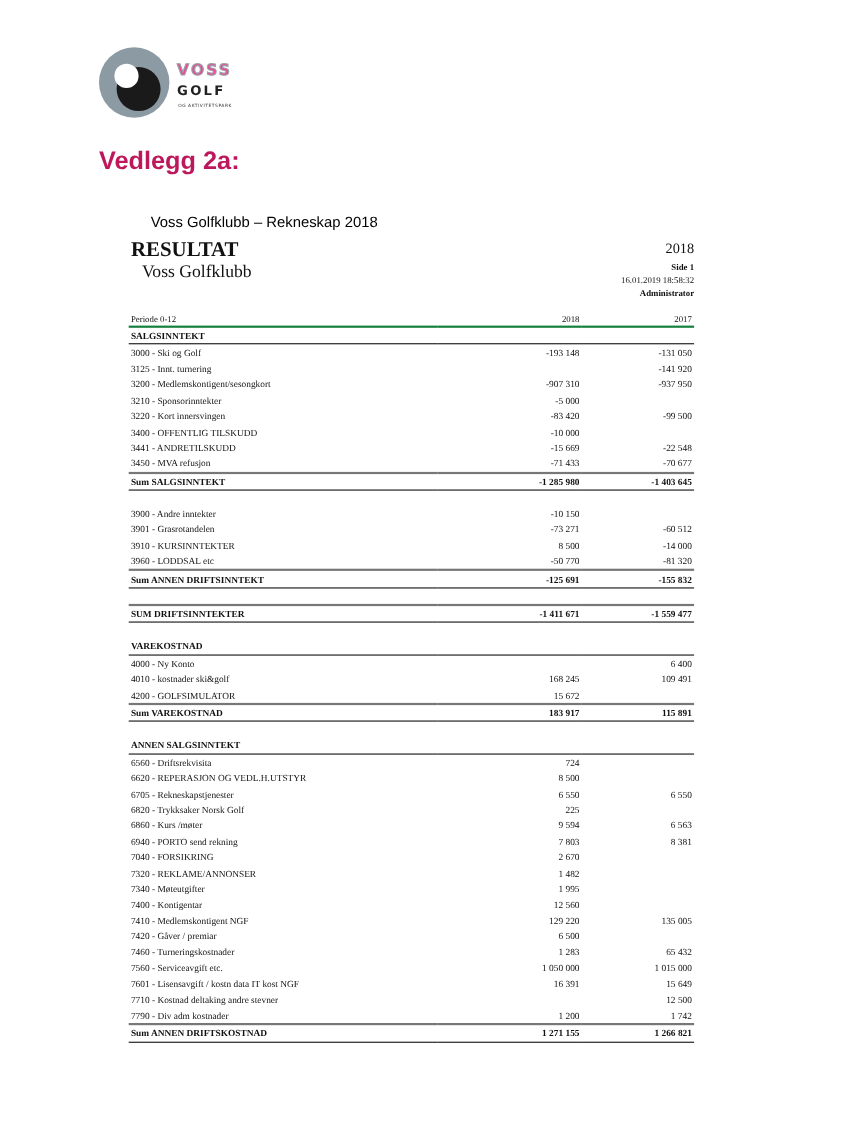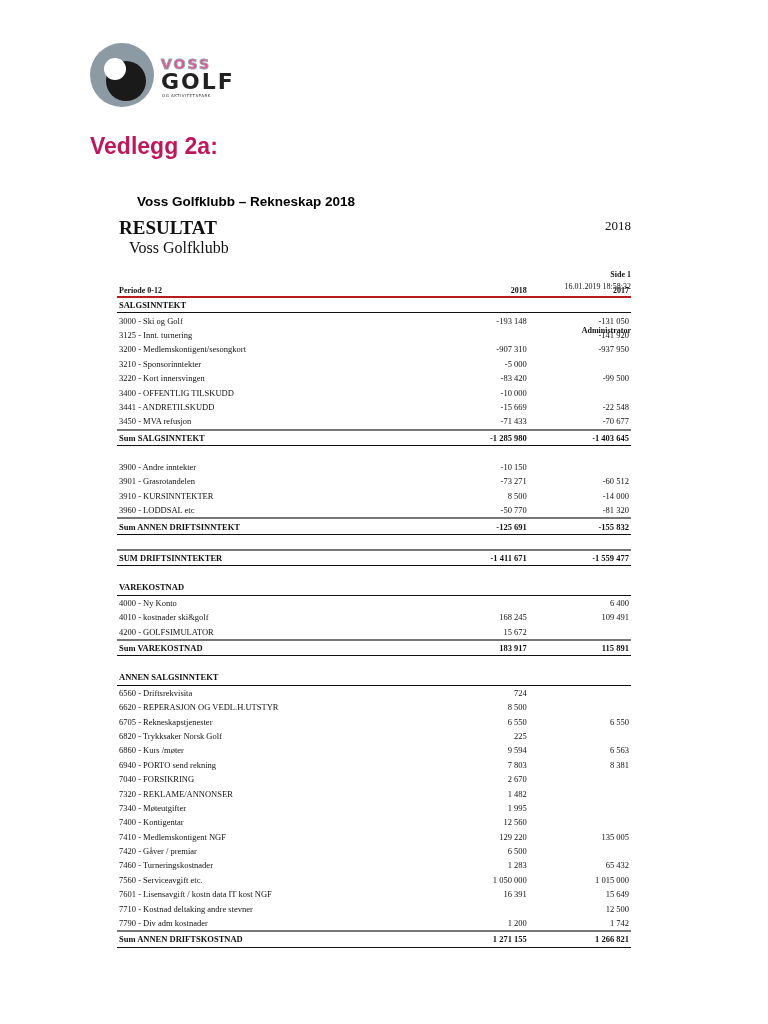--- a/index.html
+++ b/index.html
@@ -2,37 +2,37 @@
 <html><head>
 <meta charset="utf-8">
 <style>
   html, body { margin: 0; padding: 0; background: #ffffff; }
   body { width: 768px; height: 1024px; position: relative; overflow: hidden; color: #111; }
   .logo { position: absolute; left: 90px; top: 43px; width: 140px; height: 70px; }
   .logo-circle { position: absolute; left: 0; top: 0; width: 64px; height: 64px; border-radius: 50%; background: #8c9aa3; }
   .logo-black { position: absolute; left: 16px; top: 18px; width: 40px; height: 40px; border-radius: 50%; background: #1a1a1a; }
   .logo-white { position: absolute; left: 14px; top: 15px; width: 22px; height: 22px; border-radius: 50%; background: #ffffff; }
   .logo-voss { position: absolute; left: 71px; top: 14px; font-family: "DejaVu Sans", sans-serif; font-size: 14px; letter-spacing: 2px; color: #ec4899; -webkit-text-stroke: 1px #9aa3a8; font-weight: bold; line-height: 14px; }
-  .logo-golf { position: absolute; left: 71px; top: 31px; font-family: "DejaVu Sans", sans-serif; font-size: 22px; letter-spacing: 2px; color: #222; font-weight: bold; line-height: 16px; }
+  .logo-golf { position: absolute; left: 71px; top: 31px; font-family: "DejaVu Sans", sans-serif; font-size: 12px; letter-spacing: 2px; color: #222; font-weight: bold; line-height: 16px; }
   .logo-sub { position: absolute; left: 72px; top: 50px; font-family: "DejaVu Sans", sans-serif; font-size: 4px; color: #333; letter-spacing: 0.5px; }
   .vedlegg { position: absolute; left: 90px; top: 133px; font-family: "Liberation Sans", sans-serif; font-weight: bold; font-size: 23px; color: #be185d; }
-  .subtitle { position: absolute; left: 137px; top: 194px; font-family: "Liberation Sans", sans-serif; font-weight: bold; font-size: 13.5px; color: #000; }
+  .subtitle { position: absolute; left: 137px; top: 194px; font-family: "Liberation Sans", sans-serif; font-weight: normal; font-size: 13.5px; color: #000; }
   .report { position: absolute; left: 117px; top: 217px; width: 514px; font-family: "Liberation Serif", serif; }
   .rep-title { position: absolute; left: 2px; top: 0; font-size: 19px; font-weight: bold; }
   .rep-org { position: absolute; left: 12px; top: 22px; font-size: 16px; }
   .rep-year { position: absolute; right: 0; top: 1px; font-size: 13px; }
   .rep-meta { position: absolute; right: 0; top: 20px; font-size: 8px; text-align: right; line-height: 12px; }
-  .rep-meta .b { font-weight: bold; margin-top: 32px; }
+  .rep-meta .b { font-weight: bold; }
   table { position: absolute; left: 0; top: 67px; width: 514px; border-collapse: collapse; font-size: 8.5px; }
   td { padding: 0 2px; height: 14.4px; white-space: nowrap; }
   td.num { text-align: right; }
   td.c1 { width: 280px; }
   td.c2 { width: 130px; }
   td.c3 { width: 100px; }
-  tr.colhead td { font-weight: bold; font-size: 8px; border-bottom: 2px solid #b91c1c; height: 12px; }
+  tr.colhead td { font-weight: normal; font-size: 8px; border-bottom: 2px solid #15803d; height: 12px; }
   tr.sechead td { font-weight: bold; border-bottom: 1.5px solid #111; }
   tr.sum td { font-weight: bold; border-top: 2px solid #777; border-bottom: 1.5px solid #111; margin-left: 32px; }
   tr.spacer td { height: 14px; }
 </style>
 </head>
 <body>
 
 <div class="logo">
   <div class="logo-circle">
     <div class="logo-black"></div>

